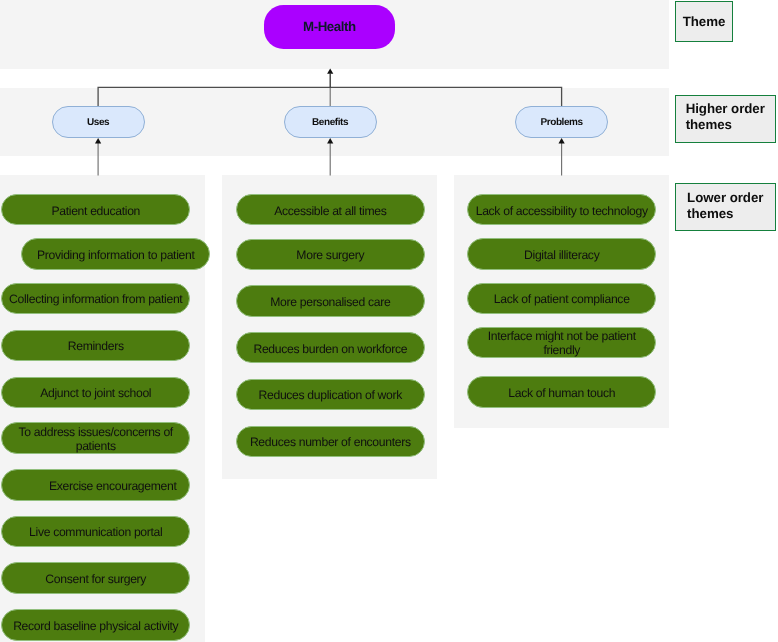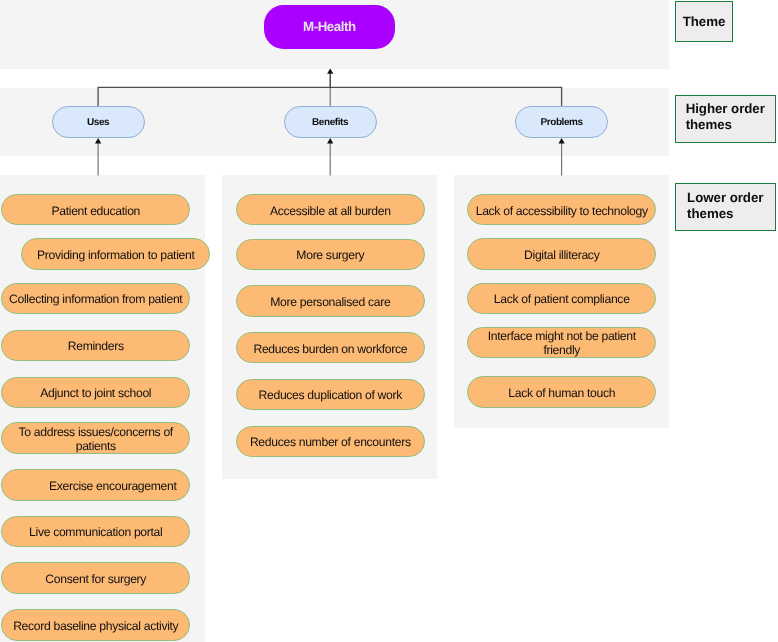--- a/index.html
+++ b/index.html
@@ -28,33 +28,33 @@
   }
   #legend-theme {left:675px;top:1px;  width:58px; height:41px;}
   #legend-higher{left:675px;top:95px; width:100.5px;height:48px;padding-bottom:5px;}
   #legend-lower {left:675px;top:183px;width:100.5px;height:48px;padding-bottom:3px;}
 
   .node{
     position:absolute;box-sizing:border-box;display:flex;
     align-items:center;justify-content:center;text-align:center;
   }
   .node-root{
-    background:#aa00ff;border-radius:19.5px;color:#e5e5e5;
+    background:#aa00ff;border-radius:19.5px;color:#0f172a;
     font-weight:bold;font-size:13.3px;letter-spacing:-0.45px;
     left:263.6px;top:5.1px;width:131.6px;height:44.4px;padding-bottom:1.4px;
   }
   .node-mid{
     background:#dae8fc;border:1px solid #90b0d6;border-radius:16px;
     color:#0f0f0f;font-weight:bold;font-size:10px;letter-spacing:-0.4px;
     width:93.2px;height:31.2px;top:106.4px;padding-top:2px;
   }
   .node-leaf{
     position:absolute;box-sizing:border-box;display:flex;
     align-items:center;justify-content:center;text-align:center;
-    background:#fdba74;border:1px solid #92bf7d;border-radius:16px;
+    background:#4d7c0f;border:1px solid #92bf7d;border-radius:16px;
     color:#0f0f0f;font-size:12.2px;letter-spacing:-0.33px;line-height:14.2px;
     height:31.3px;padding:1.8px 5px 0;
   }
 
   svg#edges{position:absolute;left:0;top:0;width:778px;height:642px;}
 </style>
 </head>
 <body>
 
 <div id="stage">
@@ -103,21 +103,21 @@
       <div class="node-leaf" style="left: 1.1px; width: 189.3px; top: 194.1px;">Patient education</div>
       <div class="node-leaf" style="left: 1.1px; width: 189.3px; top: 238.4px; margin-left: 20px;">Providing information to patient</div>
       <div class="node-leaf" style="left: 1.1px; width: 189.3px; top: 282.5px;">Collecting information from patient</div>
       <div class="node-leaf" style="left: 1.1px; width: 189.3px; top: 329.5px;">Reminders</div>
       <div class="node-leaf" style="left: 1.1px; width: 189.3px; top: 376.5px;">Adjunct to joint school</div>
       <div class="node-leaf" style="left: 1.1px; width: 189.3px; top: 422.3px;">To address issues/concerns of patients</div>
       <div class="node-leaf" style="left: 1.1px; width: 189.3px; top: 469.4px; padding-left: 39px;">Exercise encouragement</div>
       <div class="node-leaf" style="left: 1.1px; width: 189.3px; top: 515.8px;">Live communication portal</div>
       <div class="node-leaf" style="left: 1.1px; width: 189.3px; top: 562.4px;">Consent for surgery</div>
       <div class="node-leaf" style="left: 1.1px; width: 189.3px; top: 609.3px;">Record baseline physical activity</div>
-      <div class="node-leaf" style="left: 235.9px; width: 188.8px; top: 194.1px;">Accessible at all burden</div>
+      <div class="node-leaf" style="left: 235.9px; width: 188.8px; top: 194.1px;">Accessible at all times</div>
       <div class="node-leaf" style="left: 235.9px; width: 188.8px; top: 238.6px;">More surgery</div>
       <div class="node-leaf" style="left: 235.9px; width: 188.8px; top: 285.4px;">More personalised care</div>
       <div class="node-leaf" style="left: 235.9px; width: 188.8px; top: 332.2px;">Reduces burden on workforce</div>
       <div class="node-leaf" style="left: 235.9px; width: 188.8px; top: 378.5px;">Reduces duplication of work</div>
       <div class="node-leaf" style="left: 235.9px; width: 188.8px; top: 425.5px;">Reduces number of encounters</div>
       <div class="node-leaf" style="left: 467.4px; width: 188.7px; top: 194.1px;">Lack of accessibility to technology</div>
       <div class="node-leaf" style="left: 467.4px; width: 188.7px; top: 238.4px;">Digital illiteracy</div>
       <div class="node-leaf" style="left: 467.4px; width: 188.7px; top: 282.6px;">Lack of patient compliance</div>
       <div class="node-leaf" style="left: 467.4px; width: 188.7px; top: 326.5px;">Interface might not be patient friendly</div>
       <div class="node-leaf" style="left: 467.4px; width: 188.7px; top: 376.3px;">Lack of human touch</div>

